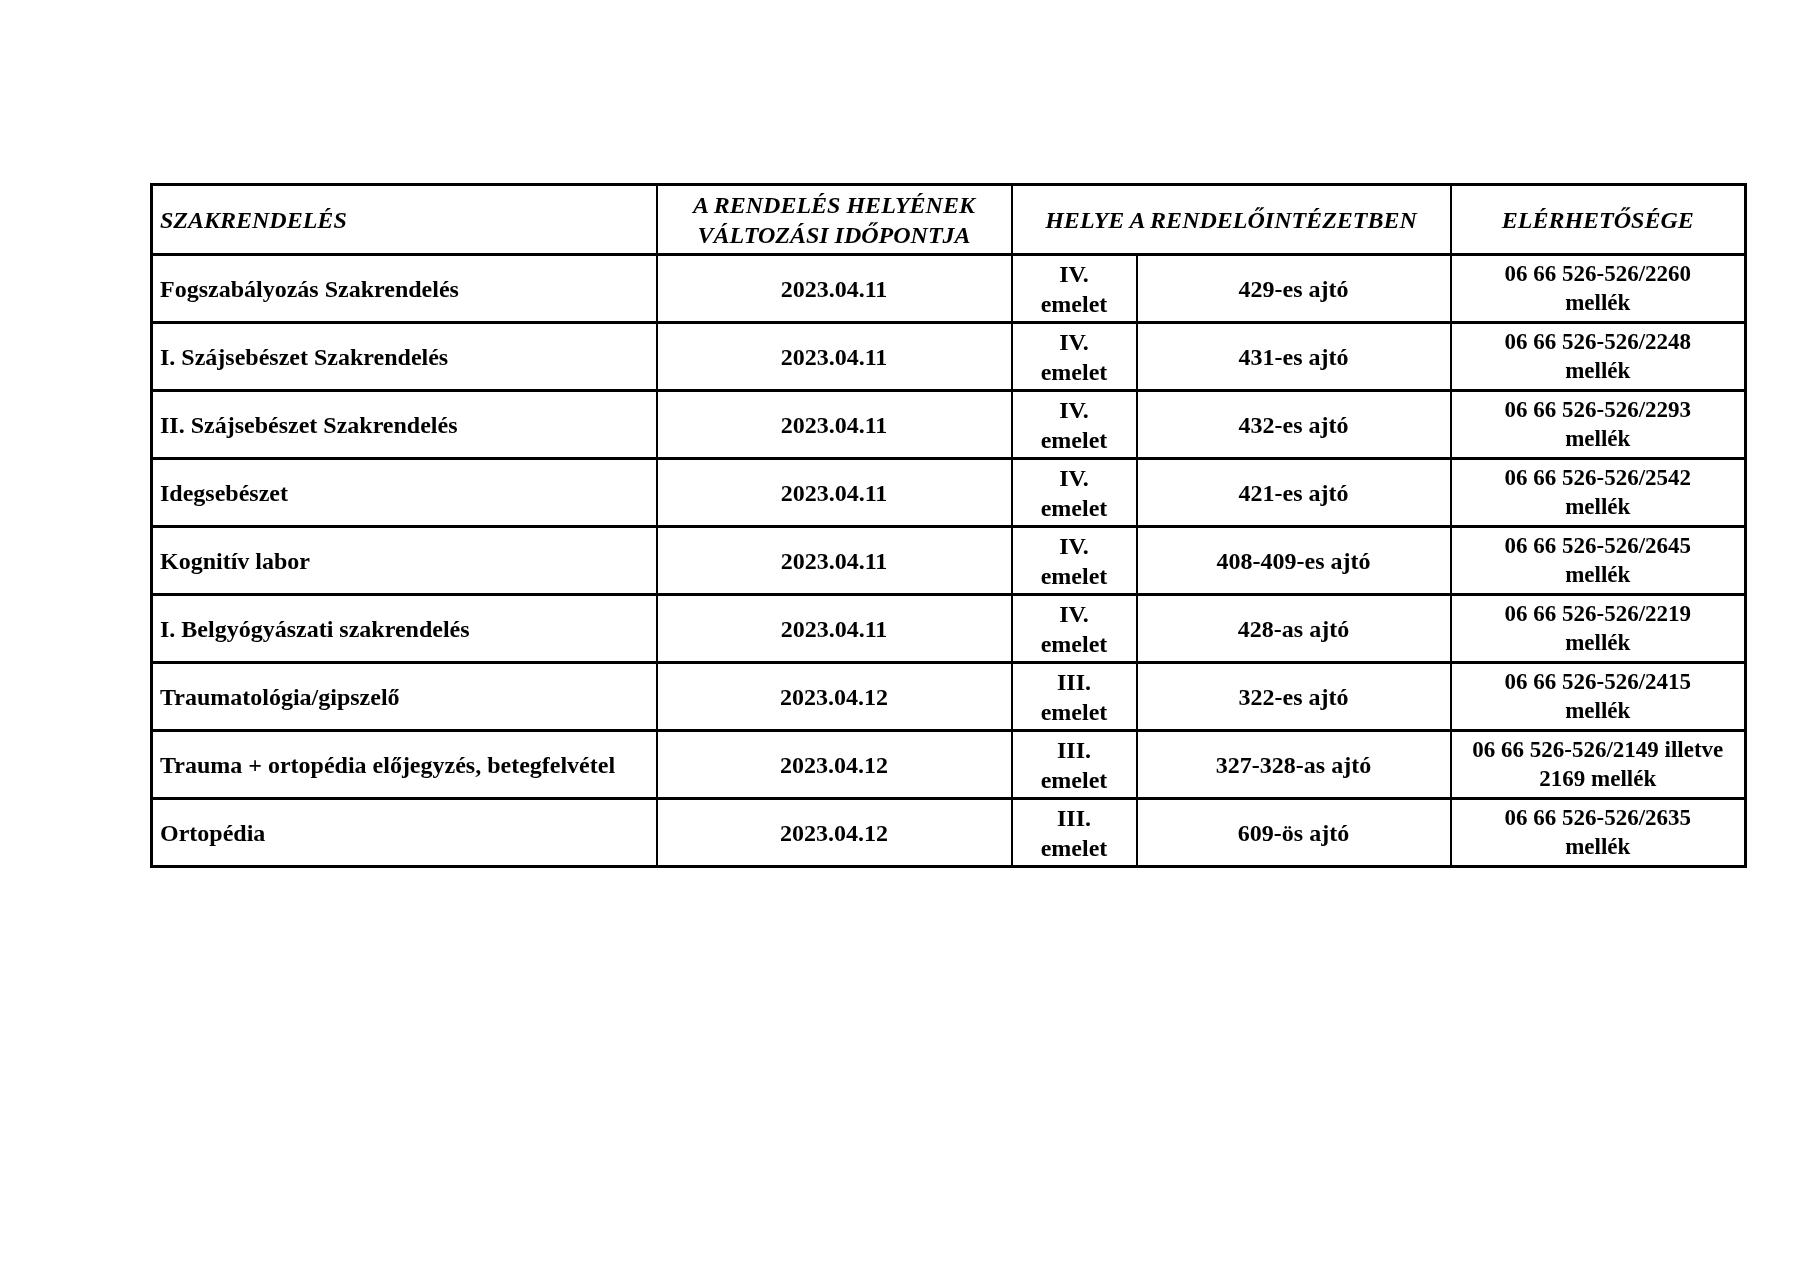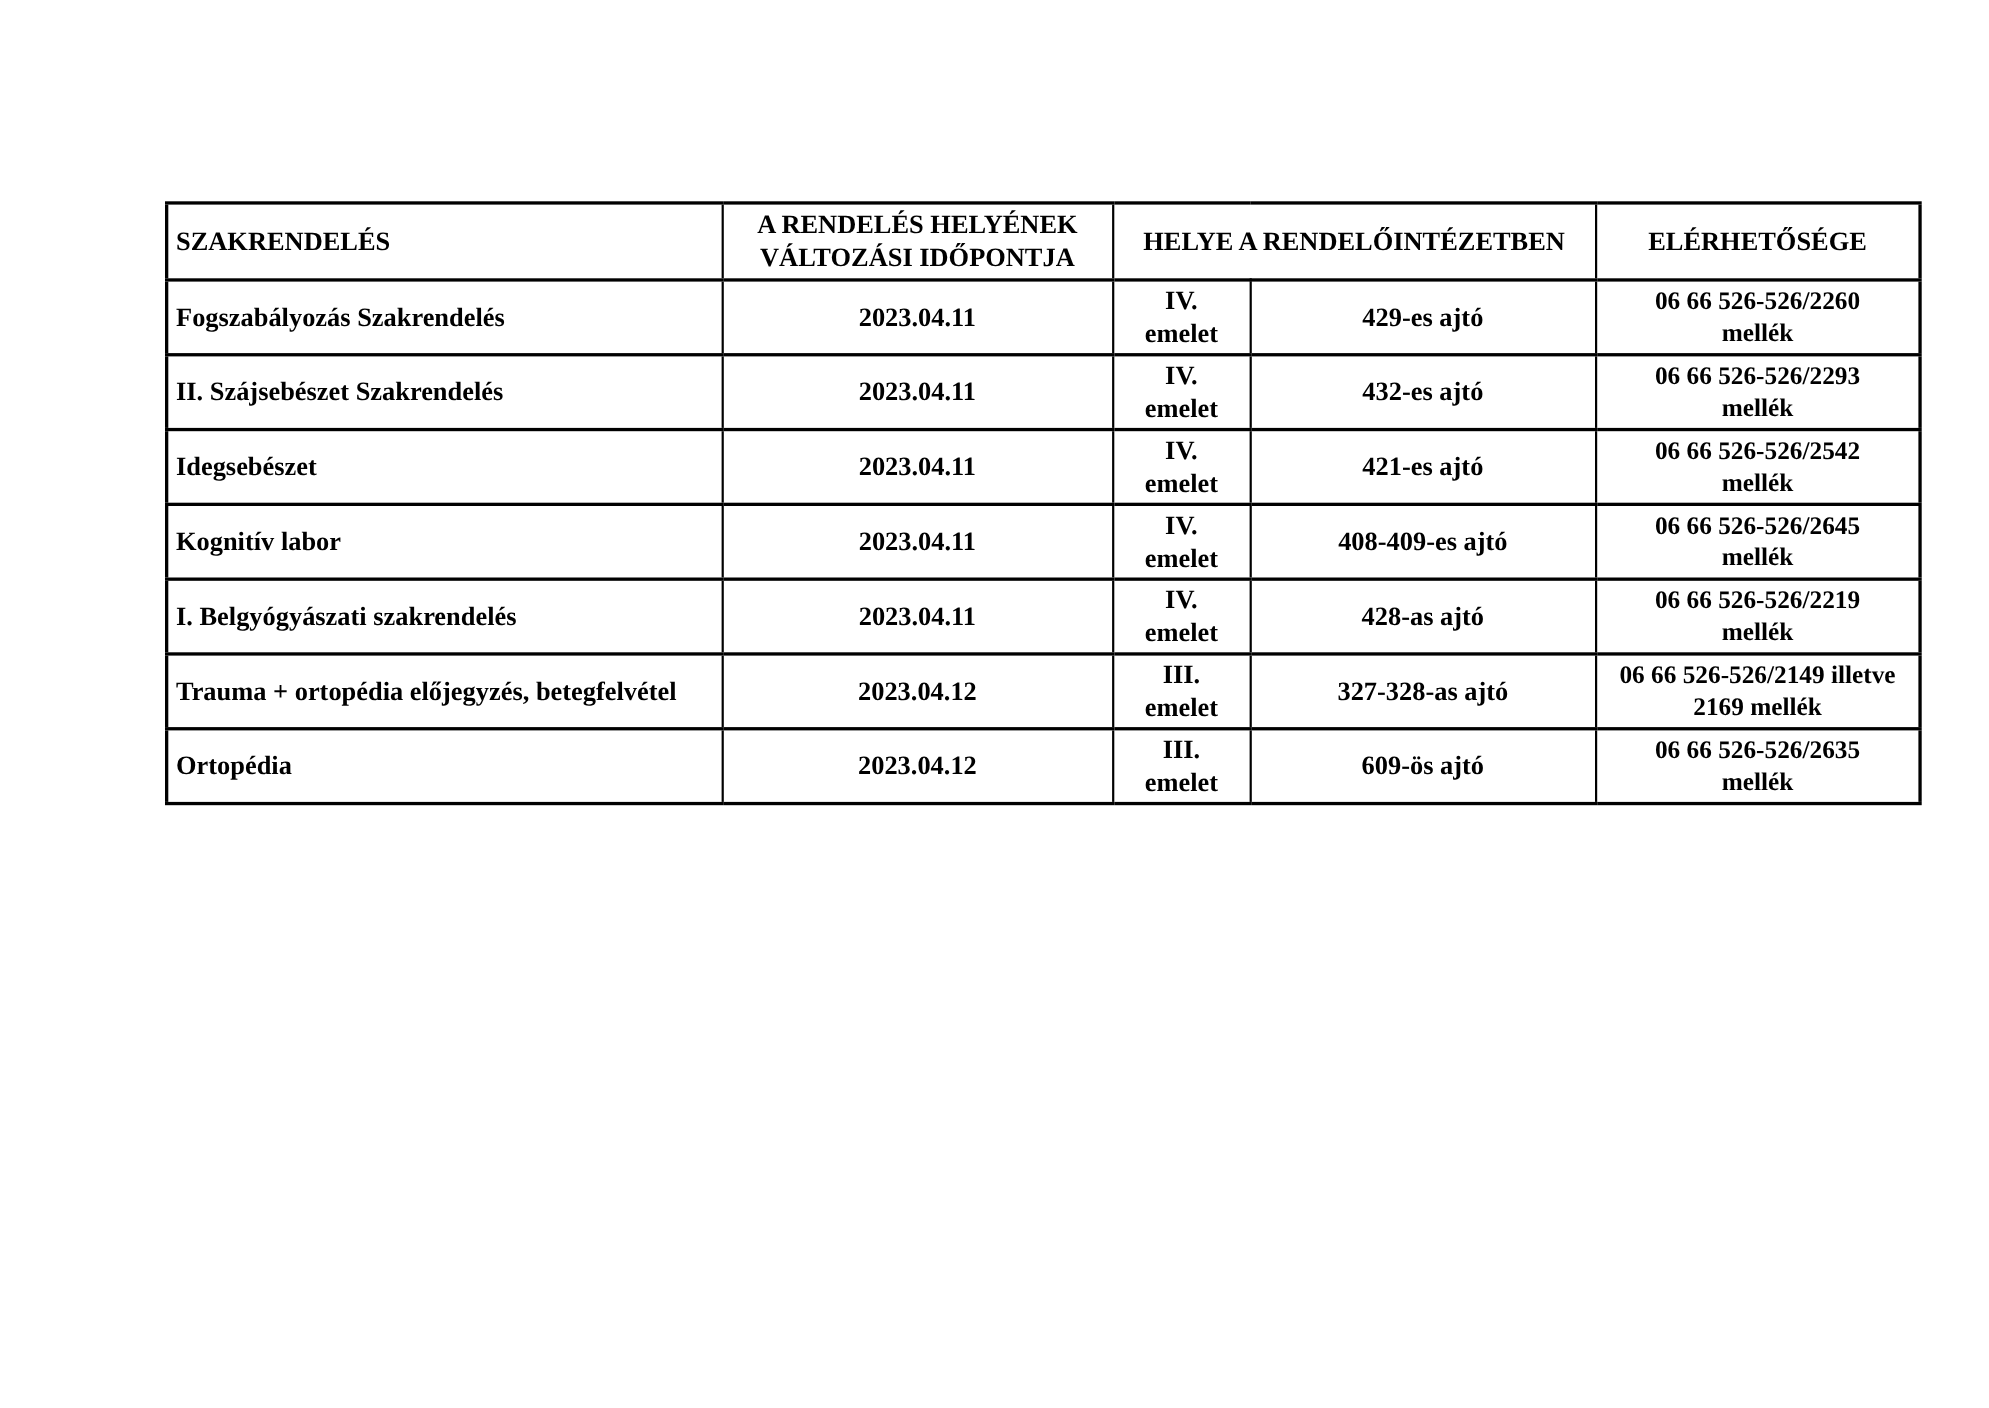--- a/index.html
+++ b/index.html
@@ -38,21 +38,21 @@
     border-bottom: 3px solid #000000;
     vertical-align: middle;
     text-align: center;
     white-space: pre-line;
     overflow: hidden;
     padding: 0;
     font-size: 24px;
     line-height: 1.25;
     font-weight: bold;
   }
-  thead tr { height: 70px; }
+  thead tr { height: 70px; font-style: italic; }
   tbody tr { height: 68px; }
 
   .cell-department, .header-department {
     text-align: left;
     padding-left: 7px;
     padding-right: 3px;
   }
   .cell-contact { font-size: 23px; margin-left: 40px; }
 </style>
 </head>
@@ -79,20 +79,29 @@
     <tr>
       <td class="cell-department">Fogszabályozás Szakrendelés</td>
       <td class="cell-date">2023.04.11</td>
       <td class="cell-floor">IV.
 emelet</td>
       <td class="cell-door">429-es ajtó</td>
       <td class="cell-contact">06 66 526-526/2260
 mellék</td>
     </tr>
     <tr>
+      <td class="cell-department">I. Szájsebészet Szakrendelés</td>
+      <td class="cell-date">2023.04.11</td>
+      <td class="cell-floor">IV.
+emelet</td>
+      <td class="cell-door">431-es ajtó</td>
+      <td class="cell-contact">06 66 526-526/2248
+mellék</td>
+    </tr>
+    <tr>
       <td class="cell-department">II. Szájsebészet Szakrendelés</td>
       <td class="cell-date">2023.04.11</td>
       <td class="cell-floor">IV.
 emelet</td>
       <td class="cell-door">432-es ajtó</td>
       <td class="cell-contact">06 66 526-526/2293
 mellék</td>
     </tr>
     <tr>
       <td class="cell-department">Idegsebészet</td>
@@ -115,20 +124,29 @@
     <tr>
       <td class="cell-department">I. Belgyógyászati szakrendelés</td>
       <td class="cell-date">2023.04.11</td>
       <td class="cell-floor">IV.
 emelet</td>
       <td class="cell-door">428-as ajtó</td>
       <td class="cell-contact">06 66 526-526/2219
 mellék</td>
     </tr>
     <tr>
+      <td class="cell-department">Traumatológia/gipszelő</td>
+      <td class="cell-date">2023.04.12</td>
+      <td class="cell-floor">III.
+emelet</td>
+      <td class="cell-door">322-es ajtó</td>
+      <td class="cell-contact">06 66 526-526/2415
+mellék</td>
+    </tr>
+    <tr>
       <td class="cell-department">Trauma + ortopédia előjegyzés, betegfelvétel</td>
       <td class="cell-date">2023.04.12</td>
       <td class="cell-floor">III.
 emelet</td>
       <td class="cell-door">327-328-as ajtó</td>
       <td class="cell-contact">06 66 526-526/2149 illetve
 2169 mellék</td>
     </tr>
     <tr>
       <td class="cell-department">Ortopédia</td>

